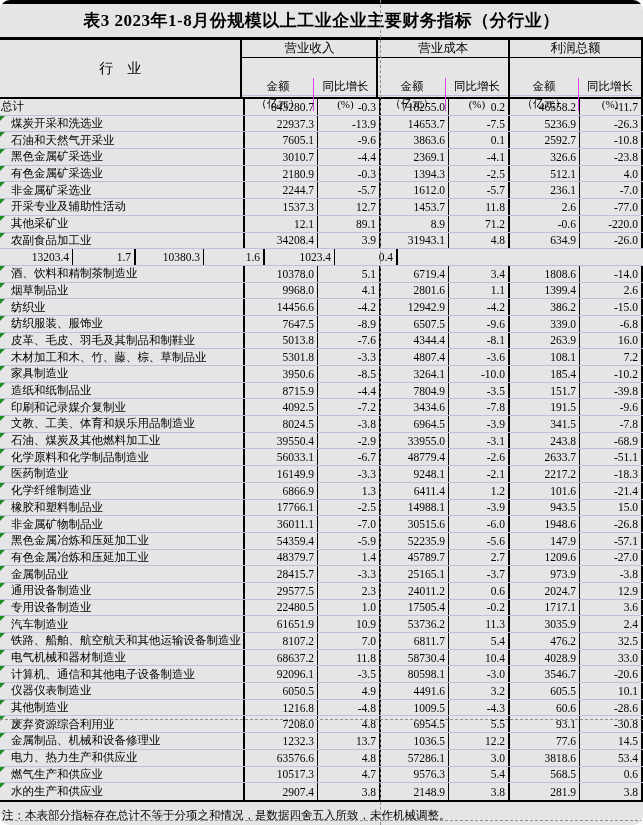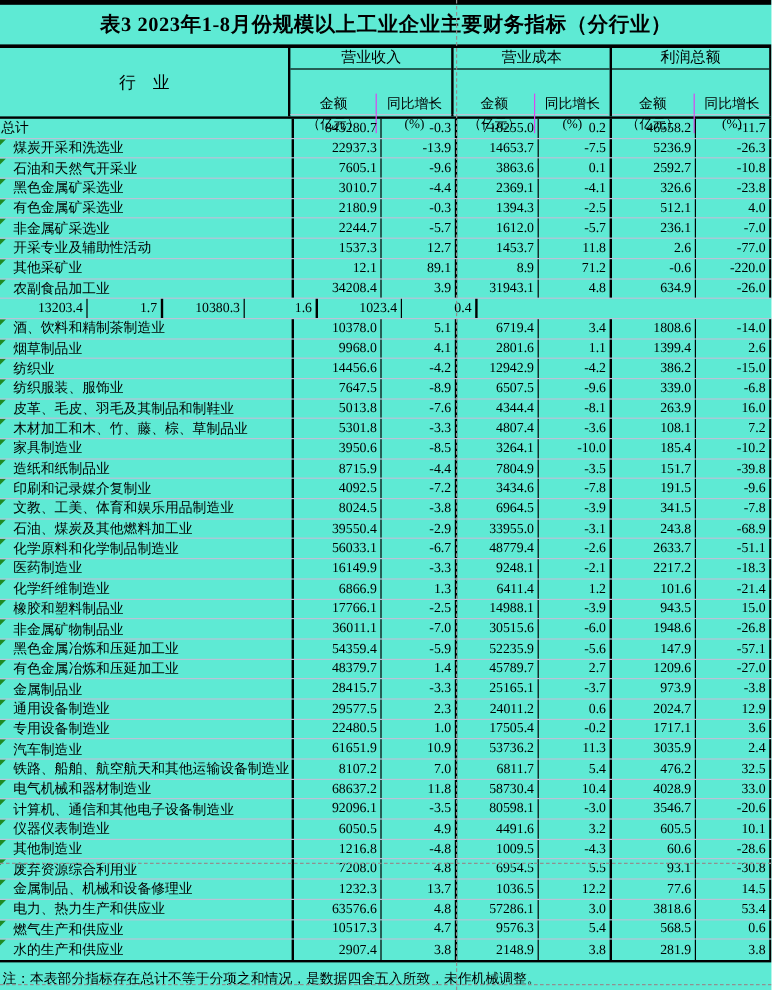--- a/index.html
+++ b/index.html
@@ -1,17 +1,17 @@
 <!DOCTYPE html>
 <html><head>
 <meta charset="utf-8">
 <style>
   html,body{margin:0;padding:0;background:#fff;}
-  .page{position:relative;width:643px;height:825px;background:#5eead4;overflow:hidden;
-        font-family:"Liberation Serif",serif;color:#000;}
+  .page{position:relative;width:643px;height:825px;background:#e5e5e5;overflow:hidden;
+        font-family:"Liberation Serif",serif;color:#000;border-radius:10px;}
   *{box-sizing:border-box;}
 
   
   .title-row{border-top:4px solid #000;border-bottom:3px solid #000;height:40px;
              display:flex;align-items:center;justify-content:center;}
   .title-row span{font-weight:bold;font-size:17px;letter-spacing:.5px;}
 
   
   .thead{display:flex;height:59px;border-bottom:2px solid #000;}
   .h-ind{width:273px;border-right:2px solid #000;display:flex;align-items:center;

